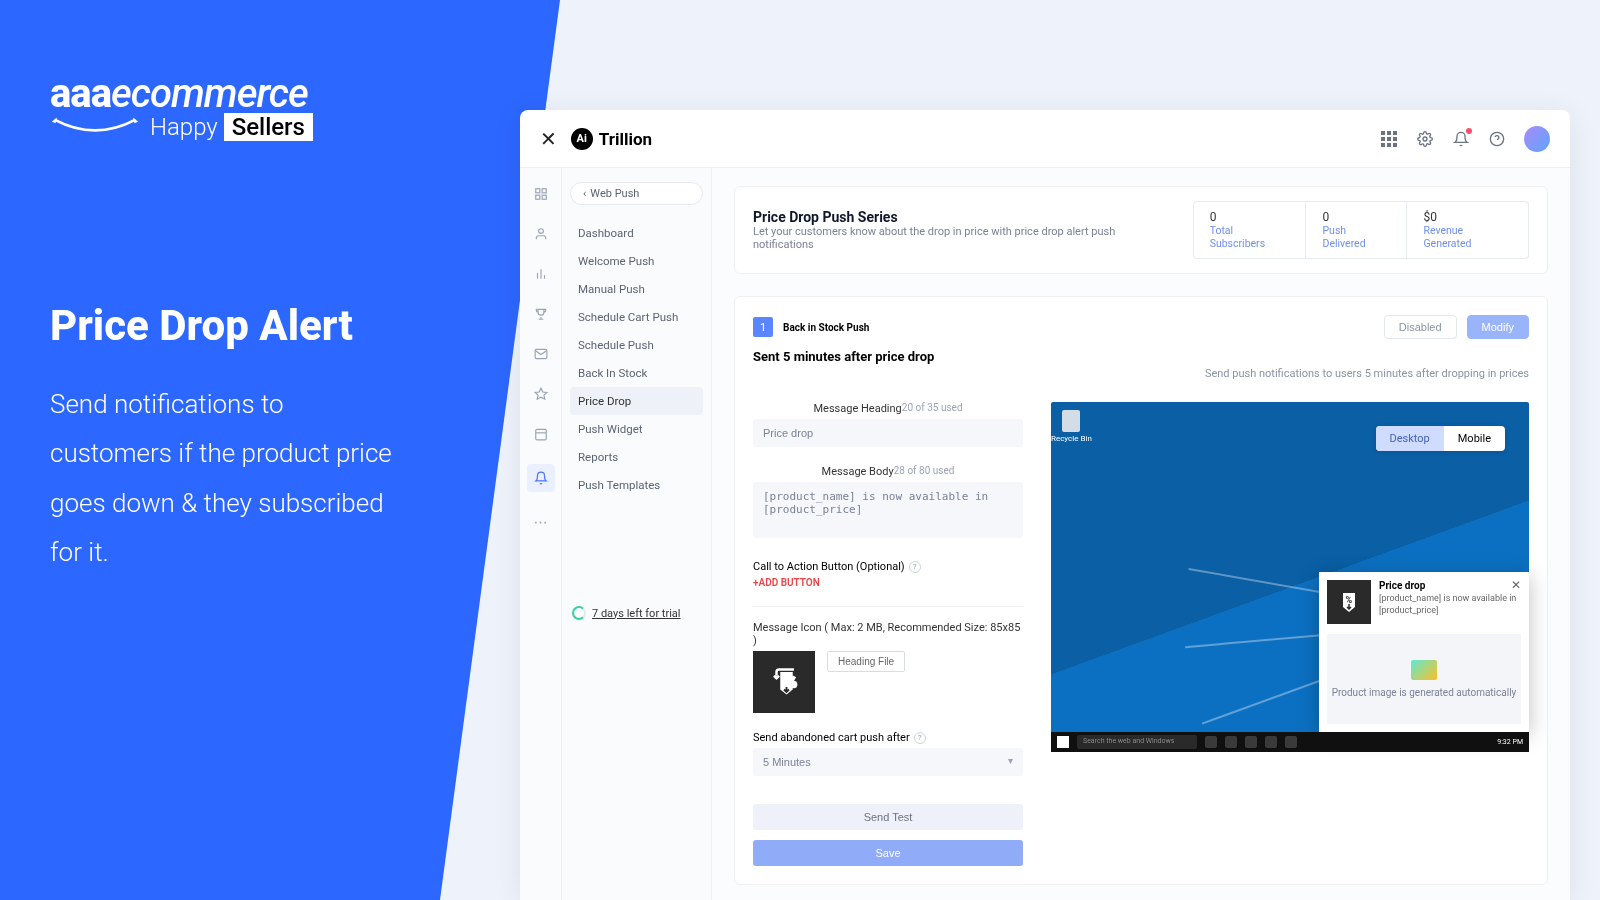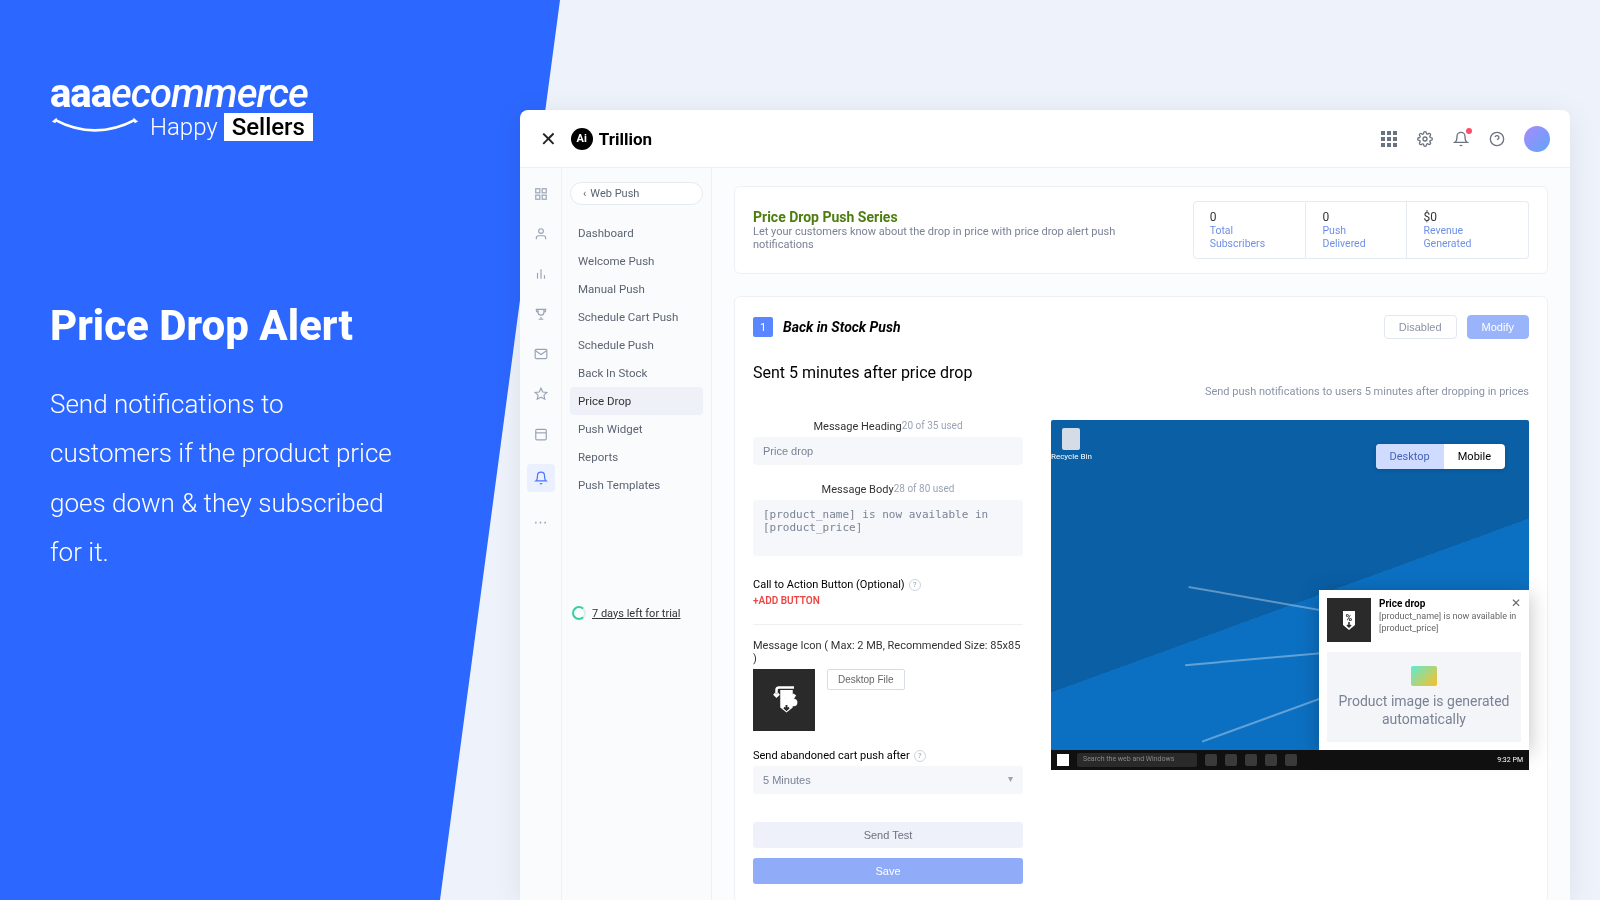--- a/index.html
+++ b/index.html
@@ -32,37 +32,37 @@
 .subnav { width: 150px; background: #fafbfd; border-right: 1px solid #eef0f4; padding: 14px 8px; font-size: 12px; }
 .subnav .back { background: #fff; border: 1px solid #e5e9f0; border-radius: 14px; padding: 4px 12px; font-size: 11px; display: inline-flex; align-items:center; gap:4px; color:#5b6472; cursor:pointer;}
 .subnav ul { list-style: none; margin-top: 14px; }
 .subnav li { padding: 7px 8px; color: #5b6472; cursor: pointer; border-radius:4px; font-size:11.5px;}
 .subnav li.active { background: #eef1f7; color:#333;}
 .trial { margin-top: auto; position:absolute; bottom: 280px; left:10px; font-size: 11px; display:flex; align-items:center; gap:6px; text-decoration: underline; color:#333;}
 .trial-ring{width:14px;height:14px;border:2px solid #34d399;border-right-color:#e5e7eb;border-radius:50%;}
 .subnav-wrap{position:relative; display:flex; flex-direction:column;}
 .content { flex: 1; background: #fbfcfe; padding: 18px 22px; overflow:auto;}
 .header-card { background: #fff; border: 1px solid #eef0f4; border-radius: 6px; padding: 14px 18px; display: flex; align-items: center; gap: 20px; }
-.header-card h2 { font-size: 14px; font-weight: 700; color: #4d7c0f; }
+.header-card h2 { font-size: 14px; font-weight: 700; color: #0f172a; }
 .header-card p { font-size: 11px; color: #7a8295; }
 .stats { display: flex; gap: 0; margin-left: auto; }
 .stat { border: 1px solid #e6eaf2; padding: 8px 16px; min-width: 100px; }
 .stat:first-child{border-radius:4px 0 0 4px;}
 .stat:last-child{border-radius:0 4px 4px 0;}
 .stat + .stat{border-left:none;}
 .stat .v { font-size: 12px; color: #333; }
 .stat .l { font-size: 10.5px; color: #6f90e8; }
 .editor-card { background: #fff; border: 1px solid #eef0f4; border-radius: 6px; padding: 18px; margin-top: 22px; }
 .ec-head { display: flex; align-items: center; gap: 10px; }
 .step-num { width: 20px; height: 20px; background: #5a86ff; color: #fff; font-size: 11px; display: flex; align-items: center; justify-content: center; border-radius: 2px; }
-.ec-title { font-size: 14px; font-weight: 700; font-style: italic; }
+.ec-title { font-size: 10px; font-weight: 700; }
 .ec-actions { margin-left: auto; display: flex; gap: 10px; }
 .btn { font-size: 11px; padding: 5px 14px; border-radius: 4px; border: 1px solid #e3e7ef; background: #fff; color: #8a93a6; cursor:pointer;}
 .btn.primary { background: #9ab4fb; color: #fff; border-color: #9ab4fb; }
-.ec-sub1 { font-size: 16px; font-weight: 400; margin-top: 24px; }
+.ec-sub1 { font-size: 13px; font-weight: 700; margin-top: 10px; }
 .ec-sub2 { font-size: 11px; color: #8a93a6; margin-top: 3px; text-align: right; }
 .form-preview { display: flex; gap: 28px; margin-top: 22px; }
 .form-col { flex: 0 0 270px; }
 .fld-label { font-size: 11px; color: #333; display:flex; justify-content:center; margin-bottom:4px;}
 .fld-label .counter{color:#9aa3b5; font-size:10px;}
 .inp { width: 100%; background: #f5f7fb; border: none; padding: 8px 10px; font-size: 11px; color: #7a8295; border-radius: 3px; }
 textarea.inp{height:56px; resize:none;}
 .field{margin-bottom:18px;}
 .cta-label{font-size:11px;margin-bottom:4px; display:flex; align-items:center; gap:4px;}
 .help{width:12px;height:12px;border:1px solid #cbd5e1;border-radius:50%;font-size:8px;color:#9aa3b5;display:inline-flex;align-items:center;justify-content:center;}
@@ -92,21 +92,21 @@
 .taskbar .ticon{width:12px;height:12px;background:#3a3a3a;border-radius:2px;}
 .taskbar .time{margin-left:auto;color:#fff;font-size:7px;}
 .notif{position:absolute;right:0;bottom:20px;width:210px;background:#fff;box-shadow:0 4px 20px rgba(0,0,0,0.25);padding:8px;font-size:9px;}
 .notif-head{display:flex;gap:8px;}
 .notif-ico{width:44px;height:44px;background:#2a2a2a;display:flex;align-items:center;justify-content:center;flex-shrink:0;}
 .notif-title{font-weight:700;font-size:10px;}
 .notif-body{color:#666;font-size:9px;line-height:1.3;margin-top:2px;}
 .notif-close{position:absolute;top:6px;right:8px;font-size:12px;color:#666;cursor:pointer;}
 .notif-img{margin-top:10px;background:#f3f5f9;height:90px;display:flex;flex-direction:column;align-items:center;justify-content:center;gap:6px;}
 .notif-img .ph{width:26px;height:20px;background:linear-gradient(135deg,#5eead4,#fbbf24);border-radius:2px;}
-.notif-img .txt{font-size:14px;color:#7a8295;text-align:center;line-height:1.3;}
+.notif-img .txt{font-size:10px;color:#7a8295;text-align:center;line-height:1.3;}
 </style>
 </head>
 <body>
 
 <div class="promo-panel">
   <div>
     <div class="logo-aaa"><span>aaa</span><span class="ecom">ecommerce</span></div>
     <div class="logo-smile">
       <svg viewBox="0 0 100 24">
           <path d="M5 6 Q50 30 95 6" stroke="#fff" stroke-width="3" fill="none"></path>
@@ -303,21 +303,21 @@
                 <div class="icon-prev">
                   <svg width="30" height="30" viewBox="0 0 24 24" fill="none" stroke="#fff" stroke-width="2">
                       <path d="M20 2H8a2 2 0 0 0-2 2v3"></path>
                       <path d="M4 7l2 2 2-2"></path>
                       <text x="14" y="16" font-size="11" fill="#fff" font-weight="bold">%</text>
                       <path d="M9 4 L9 18 L14 22 L19 18 L19 4 Z" fill="#fff" stroke="none"></path>
                       <text x="11" y="15" font-size="9" fill="#2a2a2a" font-weight="bold">%</text>
                       <path d="M14 16 L14 20 M12 18 L14 20 L16 18" stroke="#2a2a2a" stroke-width="1.5"></path>
                     </svg>
                 </div>
-                <button class="browse">Desktop File</button>
+                <button class="browse">Heading File</button>
               </div>
             </div>
             <div class="field">
               <div class="cta-label">
                   <span>Send abandoned cart push after</span>
                   <span class="help">?</span>
                 </div>
               <div class="select"><input class="inp" readonly="" value="5 Minutes" style=""></div>
             </div>
             <button class="wide-btn test">Send Test</button>

